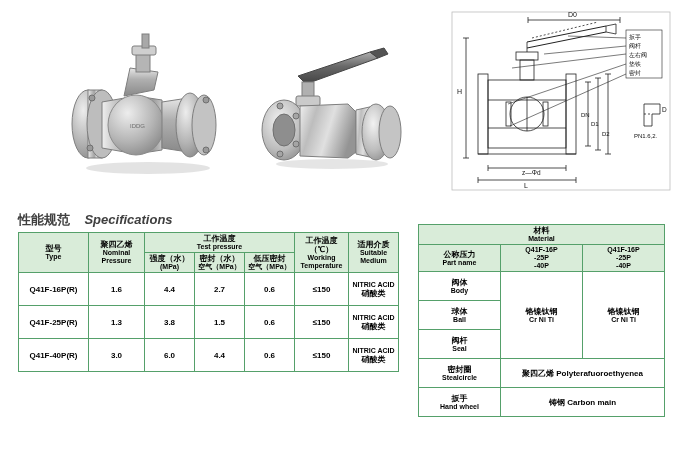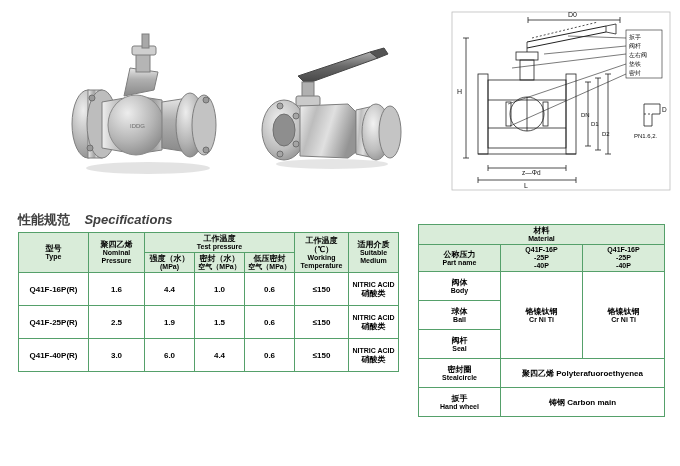--- a/index.html
+++ b/index.html
@@ -323,33 +323,33 @@
         <td>
           <span class="cn-l">低压密封</span>
           <span class="en-l">空气（MPa）</span>
         </td>
       </tr>
 
       <tr class="row">
         <td class="nowrap">Q41F-16P(R)</td>
         <td>1.6</td>
         <td>4.4</td>
-        <td>1.0</td>
+        <td>2.7</td>
         <td>0.6</td>
         <td>≤150</td>
         <td>
           <span class="en-l">NITRIC ACID</span>
           <span class="cn-l">硝酸类</span>
         </td>
       </tr>
 
       <tr class="row">
         <td class="nowrap">Q41F-25P(R)</td>
-        <td>2.5</td>
-        <td>1.9</td>
+        <td>1.3</td>
+        <td>3.8</td>
         <td>1.5</td>
         <td>0.6</td>
         <td>≤150</td>
         <td>
           <span class="en-l">NITRIC ACID</span>
           <span class="cn-l">硝酸类</span>
         </td>
       </tr>
 
       <tr class="row">

